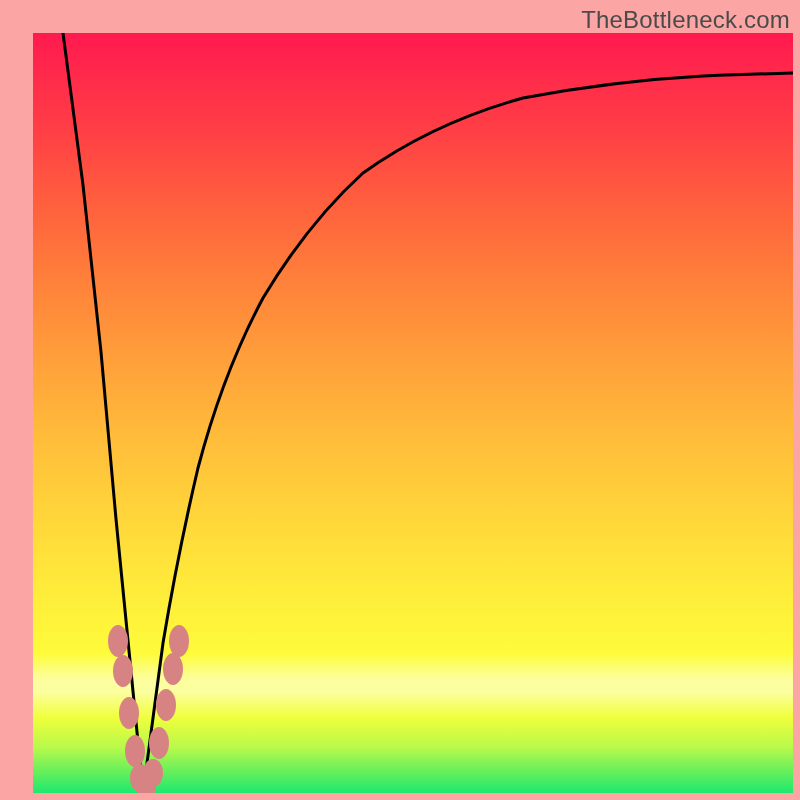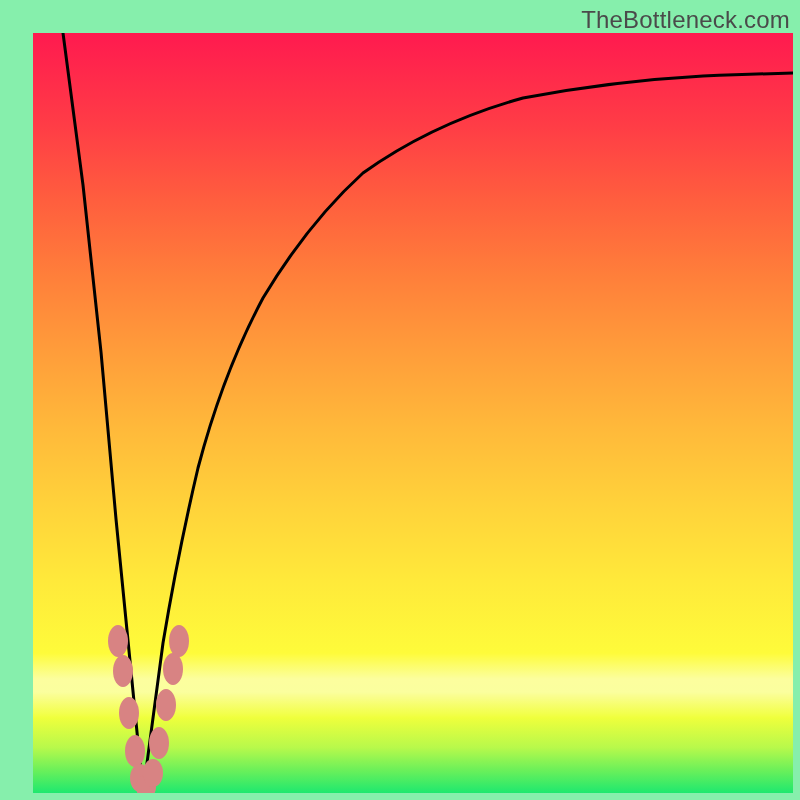--- a/index.html
+++ b/index.html
@@ -8,21 +8,21 @@
     width: 800px;
     height: 800px;
     overflow: hidden;
     background: #000;
     font-family: Arial, Helvetica, sans-serif;
   }
   .frame {
     position: relative;
     width: 800px;
     height: 800px;
-    background: #86efac;
+    background: #fca5a5;
   }
   .plot-area {
     position: absolute;
     left: 33px;
     top: 33px;
     width: 760px;
     height: 760px;
     overflow: hidden;
   }
   .gradient-bg {

